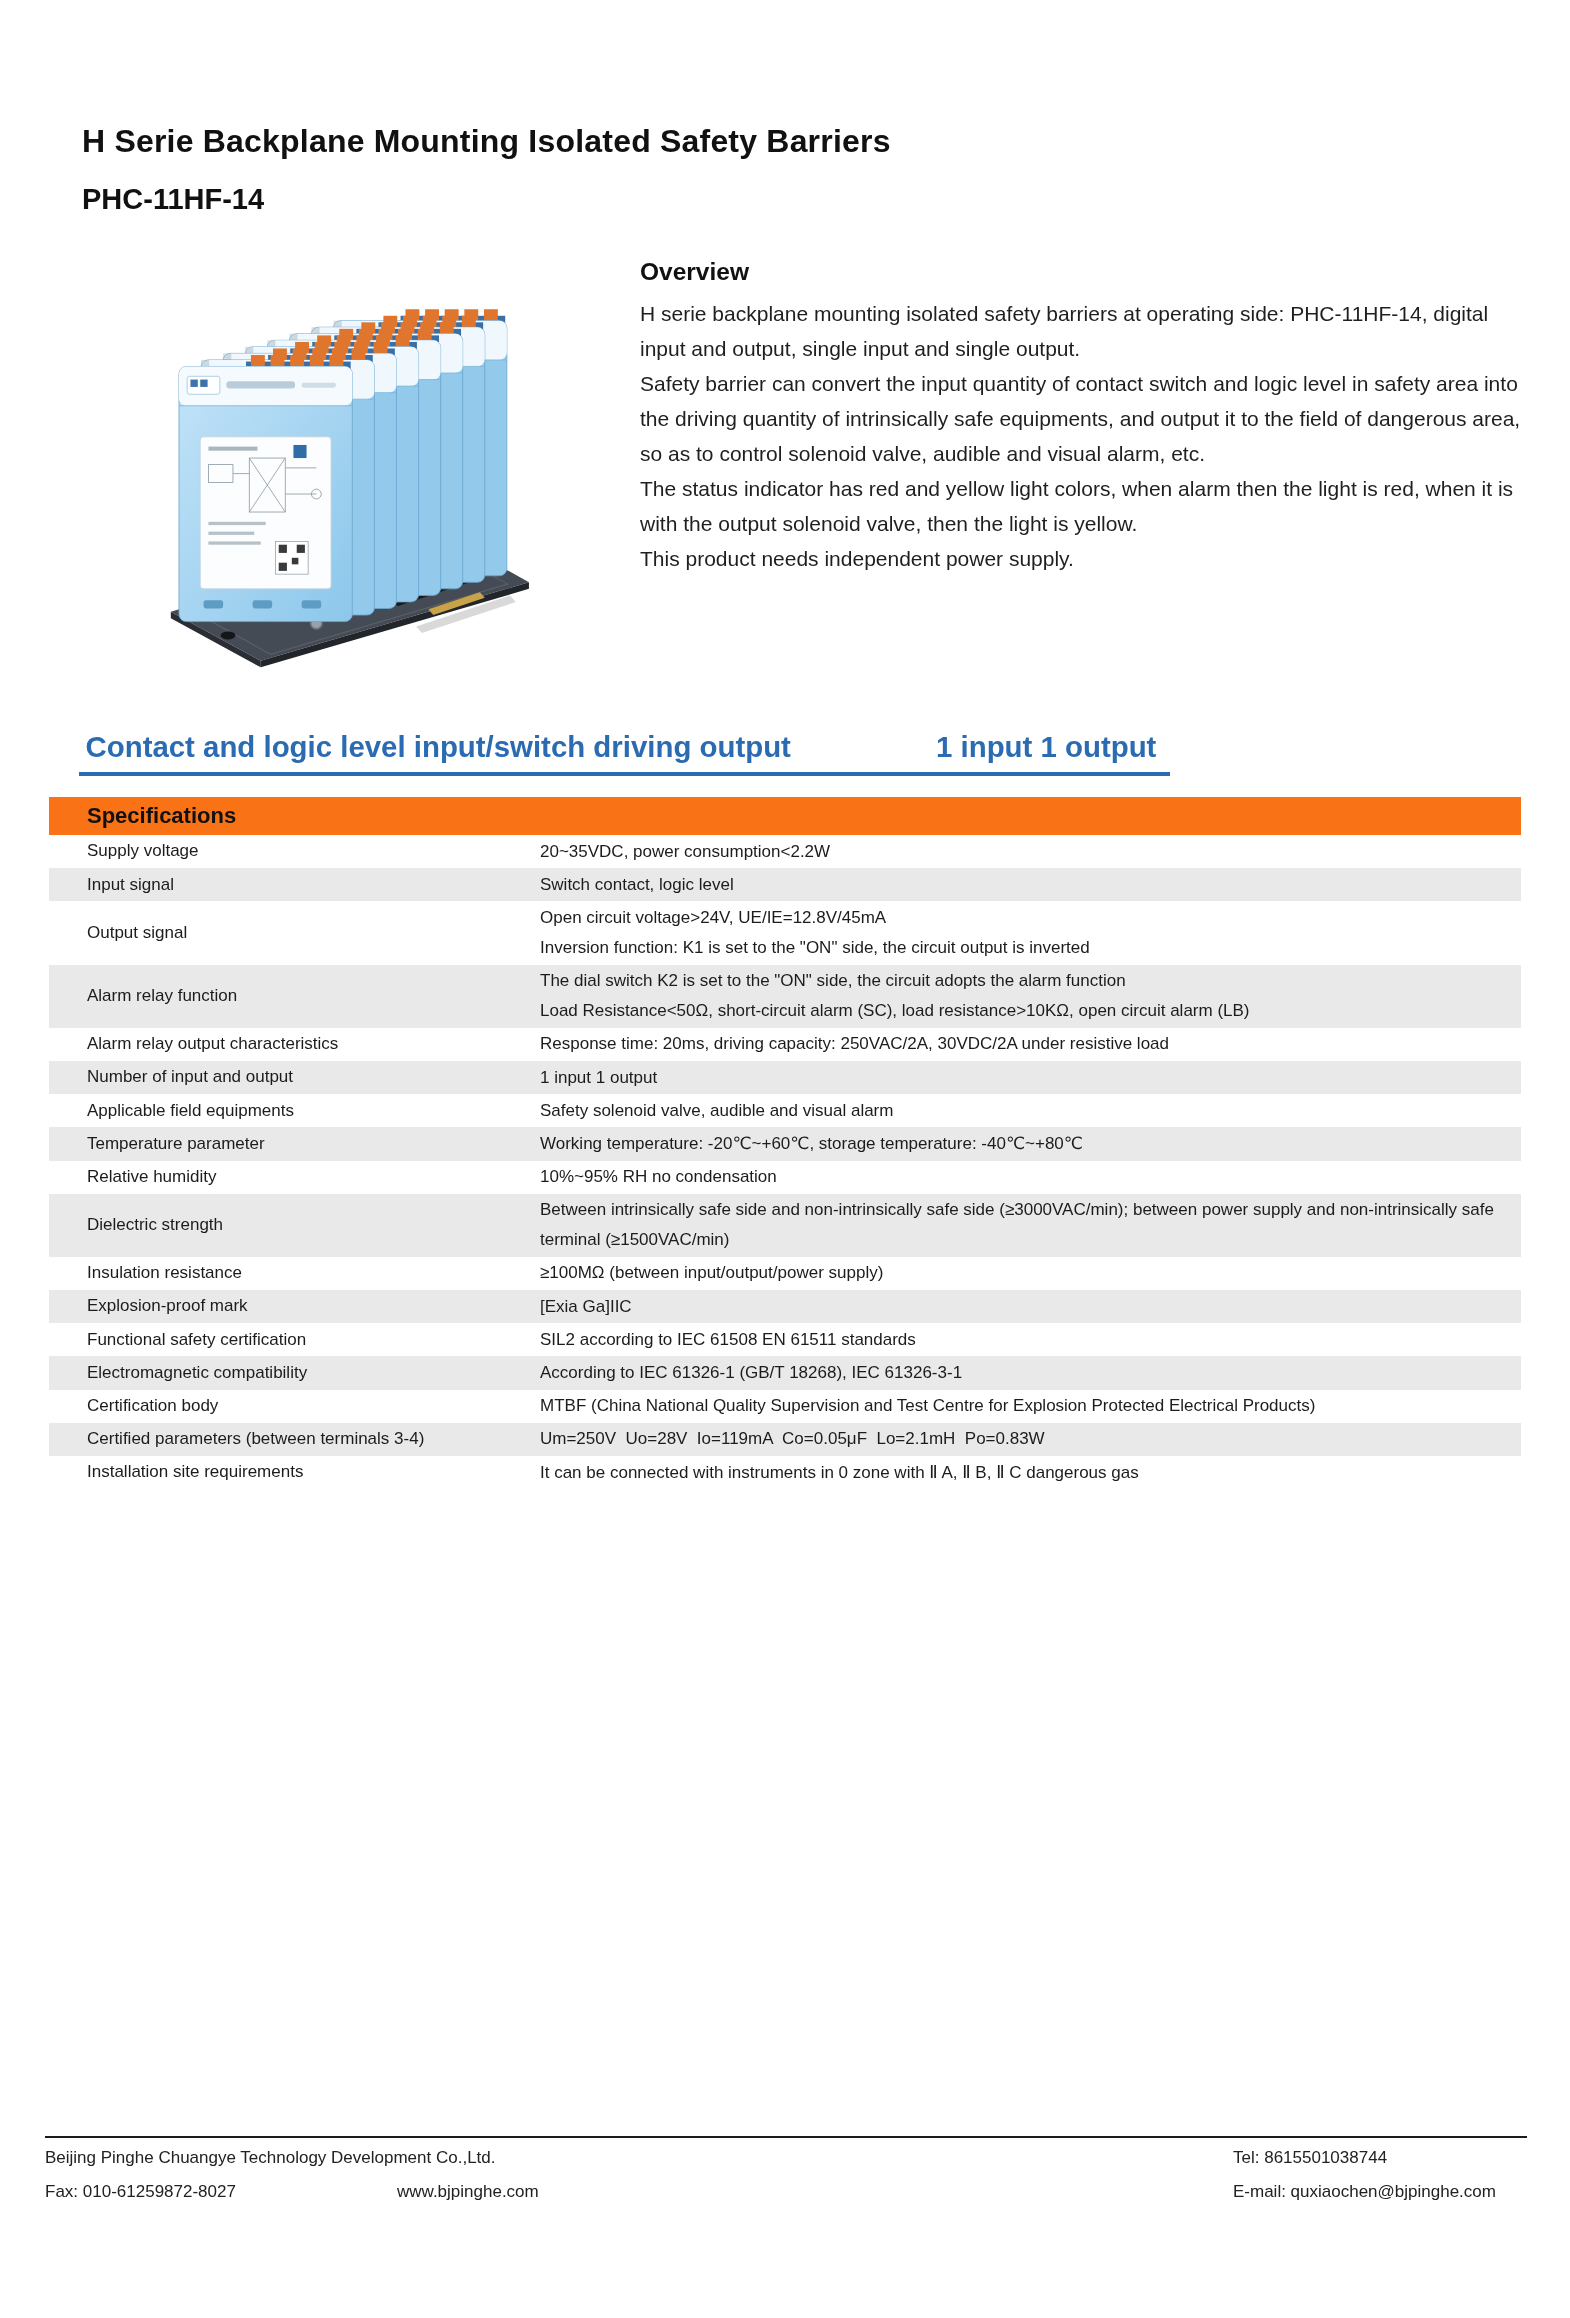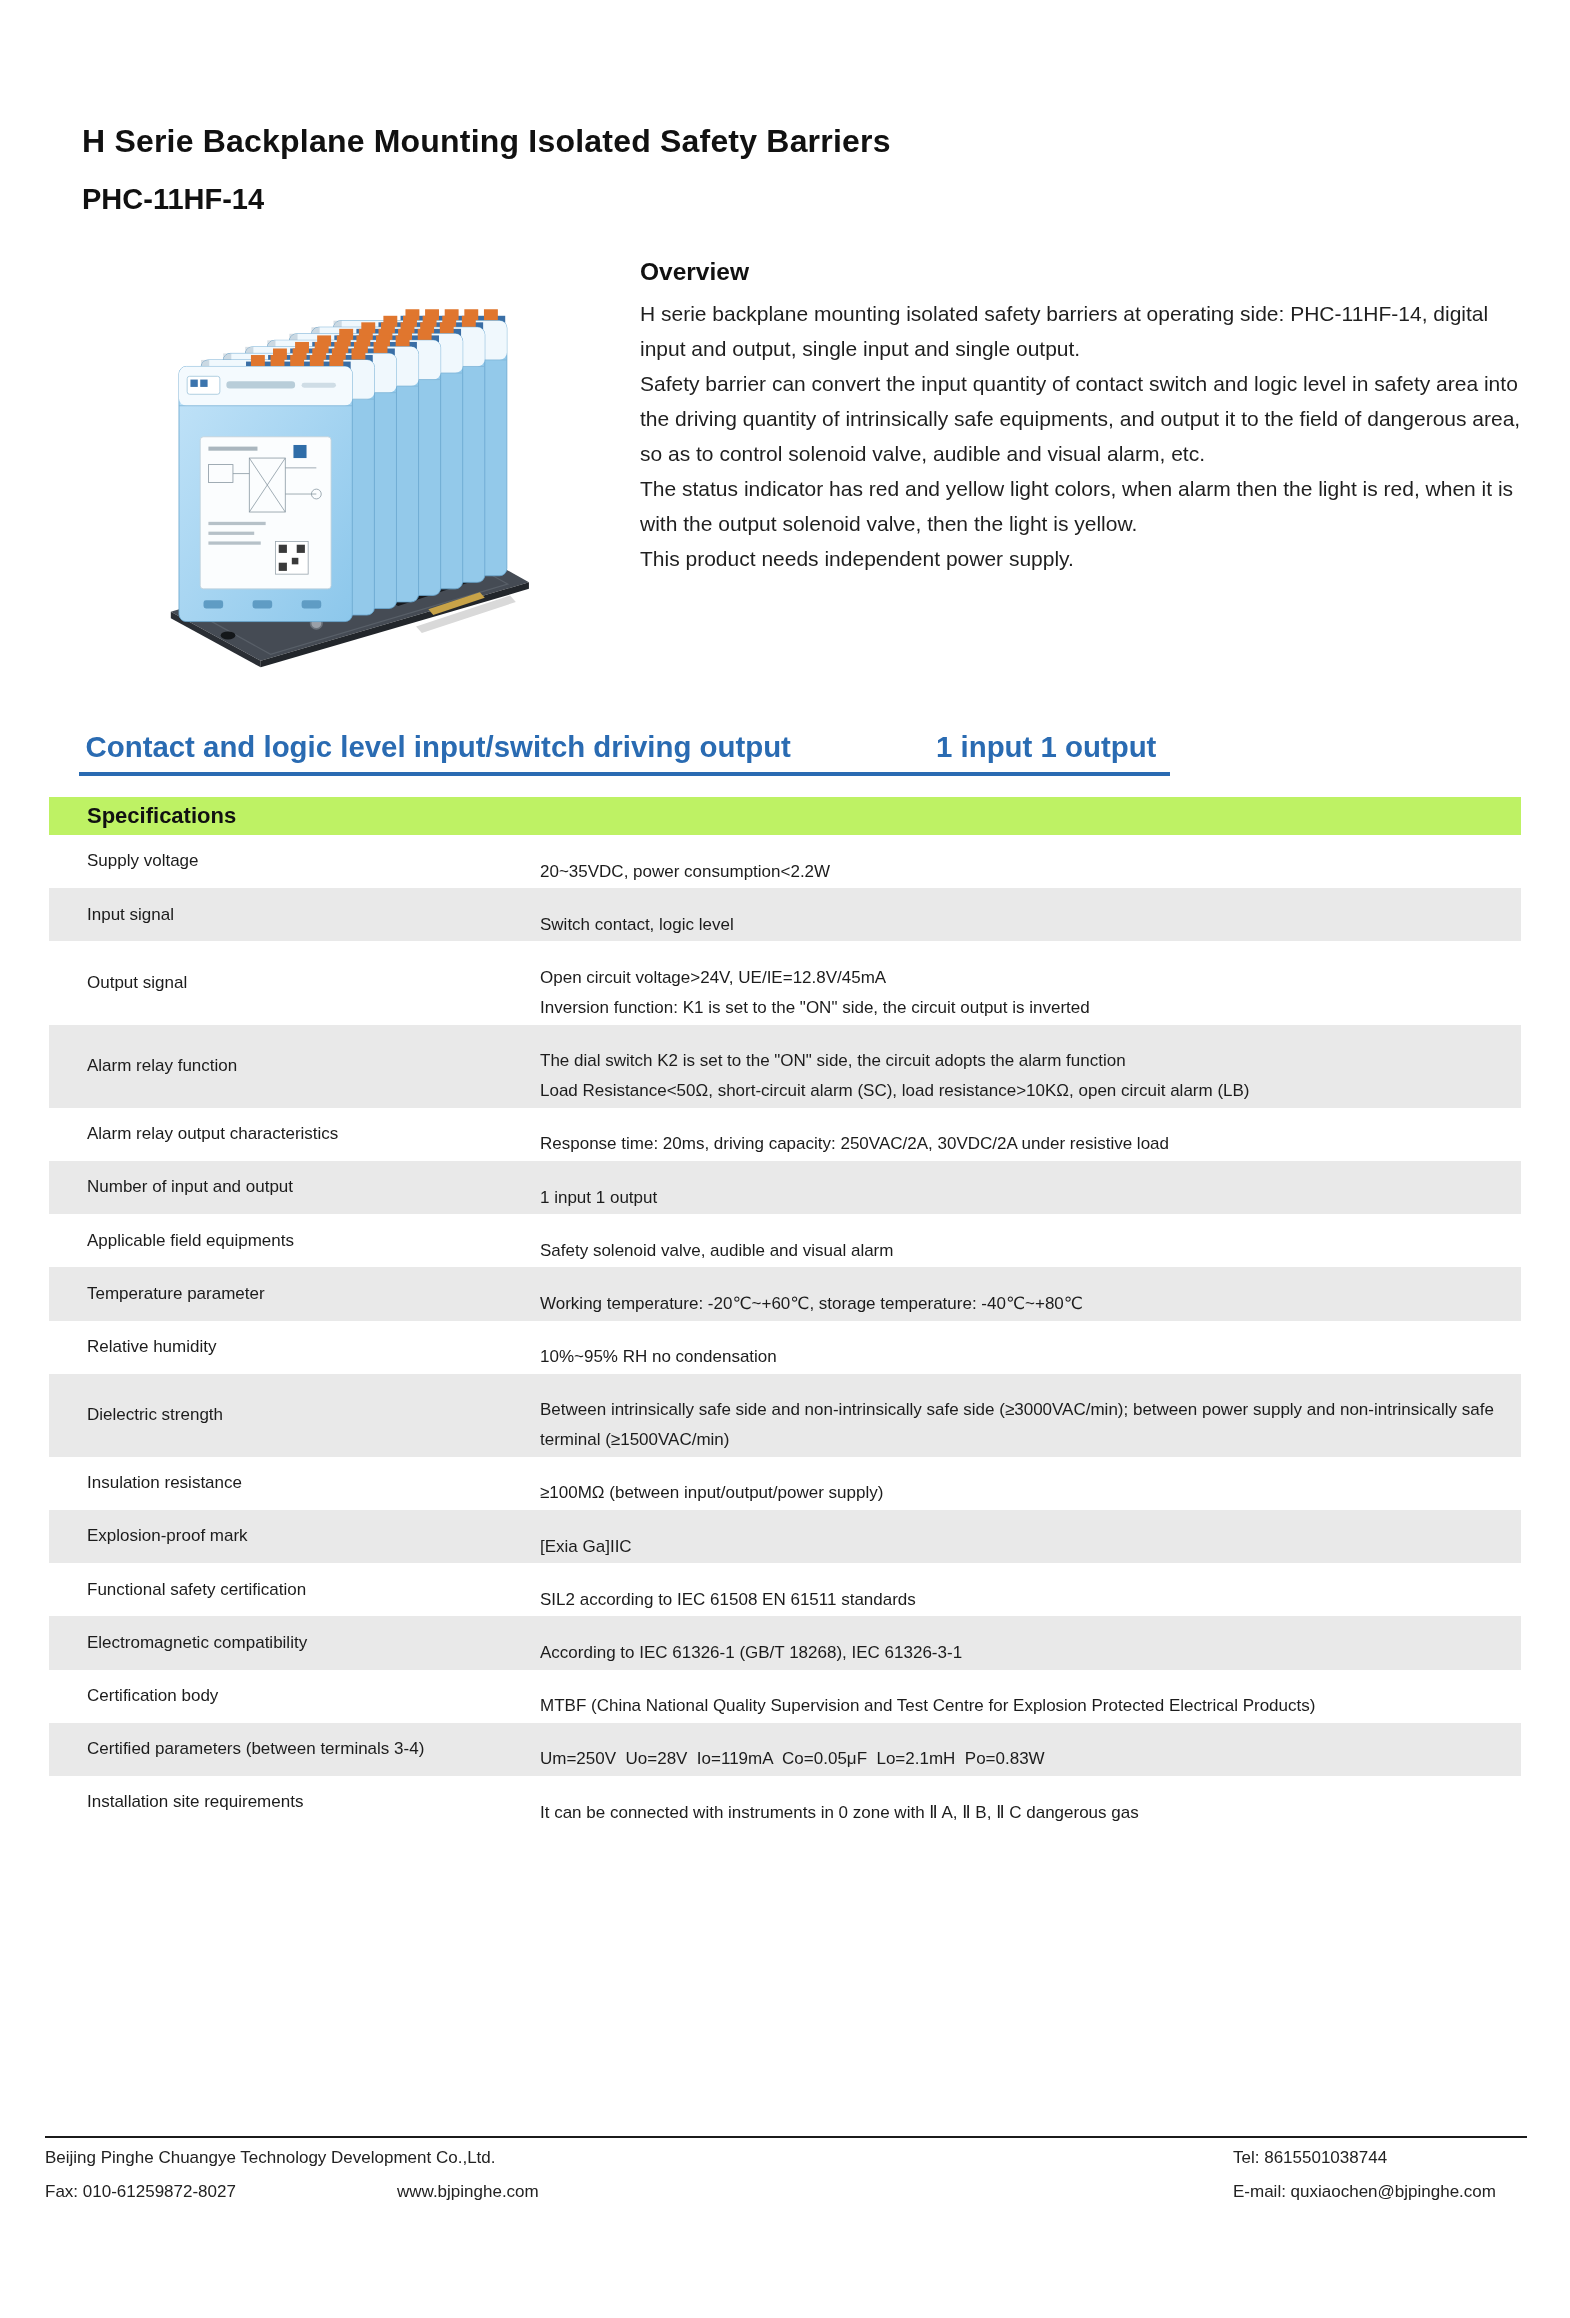--- a/index.html
+++ b/index.html
@@ -20,27 +20,27 @@
   .overview p  { font-size:21px; line-height:35px; color:#1f1f1f; white-space:pre-line; }
 
   
   .section-head { position:absolute; left:79px; top:730px; width:1091px;
                   border-bottom:4.9px solid #2a6bb2; padding-bottom:8.2px; height:46px; }
   .section-head .left  { position:absolute; left:6.5px;    top:0; font-size:29.4px; font-weight:bold; color:#2a6bb2; }
   .section-head .right { position:absolute; left:857px; top:0; font-size:29.4px; font-weight:bold; color:#2a6bb2; }
 
   
   .specs { position:absolute; left:49px; top:797px; width:1472px; }
-  .specs-header { background:#bef264; height:38px; line-height:38px; padding-left:38px;
+  .specs-header { background:#f97316; height:38px; line-height:38px; padding-left:38px;
                   font-size:22px; font-weight:bold; color:#111; }
   .spec-rows { width:100%; }
   .spec-row { display:flex; align-items:center; min-height:31px; background:#ffffff;gap:33px; }
   .spec-row:nth-child(even) { background:#e9e9e9; }
   .spec-label { width:458px; flex:0 0 458px; padding:1.6px 8.2px 1.6px 38px; font-size:17px; color:#1c1c1c; line-height:20.4px; }
-  .spec-value { flex:1; padding:1.6px 19.6px 1.6px 0; font-size:17px; color:#1c1c1c; line-height:30px; white-space:pre-wrap;margin-top:20px; }
+  .spec-value { flex:1; padding:1.6px 19.6px 1.6px 0; font-size:17px; color:#1c1c1c; line-height:30px; white-space:pre-wrap; }
 
   
   .footer-rule { position:absolute; left:45px; top:2136px; width:1482px; border-top:2.5px solid #1b1b1b; }
   .footer { position:absolute; left:0; top:2148px; width:1570px; font-size:17px; color:#222; }
   .footer span { position:absolute; white-space:nowrap; }
   .f-company { left:45px;  top:0; }
   .f-tel     { left:1233px; top:0; }
   .f-fax     { left:45px;  top:34px; }
   .f-web     { left:397px; top:34px; }
   .f-email   { left:1233px; top:34px; }

